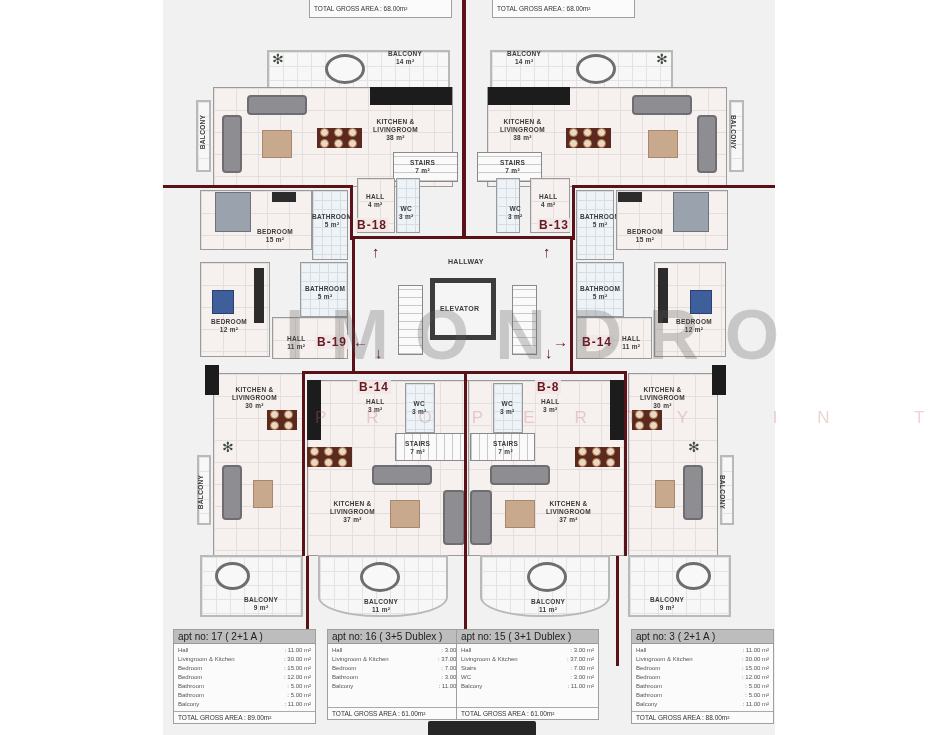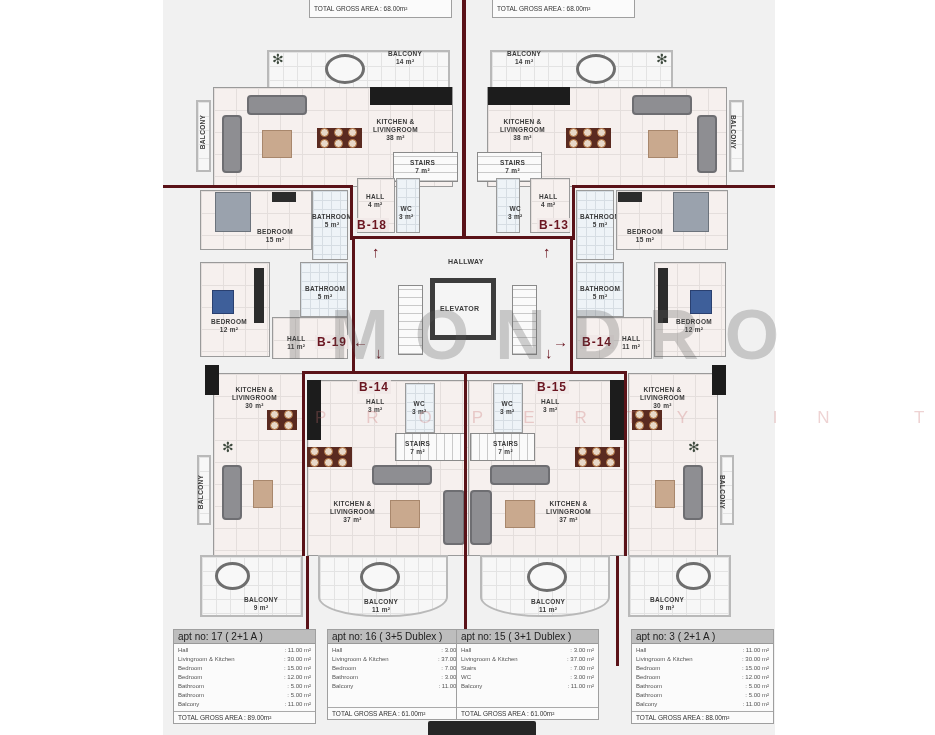--- a/index.html
+++ b/index.html
@@ -300,21 +300,21 @@
   </div>
 <div class="balcony" style="left:318px;top:555px;width:130px;height:62px;border-radius:0 0 60px 60px/0 0 20px 20px;"></div>
 <div class="round-t" style="left:360px;top:562px;width:40px;height:30px;"></div>
 <div class="lbl" style="left:364px;top:598px;">
     <span class="a">BALCONY</span>
     <span class="a">11 m²</span>
   </div>
 
 <div class="room tile" style="left:468px;top:380px;width:158px;height:176px;"></div>
 <div class="kitchen" style="left:610px;top:380px;width:14px;height:60px;"></div>
-<div class="unit" style="left:535px;top:380px;">B-15</div>
+<div class="unit" style="left:535px;top:380px;">B-8</div>
 <div class="lbl" style="left:541px;top:398px;">
     <span class="a">HALL</span>
     <span class="a">3 m²</span>
   </div>
 <div class="room wet" style="left:493px;top:383px;width:30px;height:50px;"></div>
 <div class="lbl" style="left:500px;top:400px;">
     <span class="a">WC</span>
     <span class="a">3 m²</span>
   </div>
 <div class="stairs-v" style="left:470px;top:433px;width:65px;height:28px;"></div>

